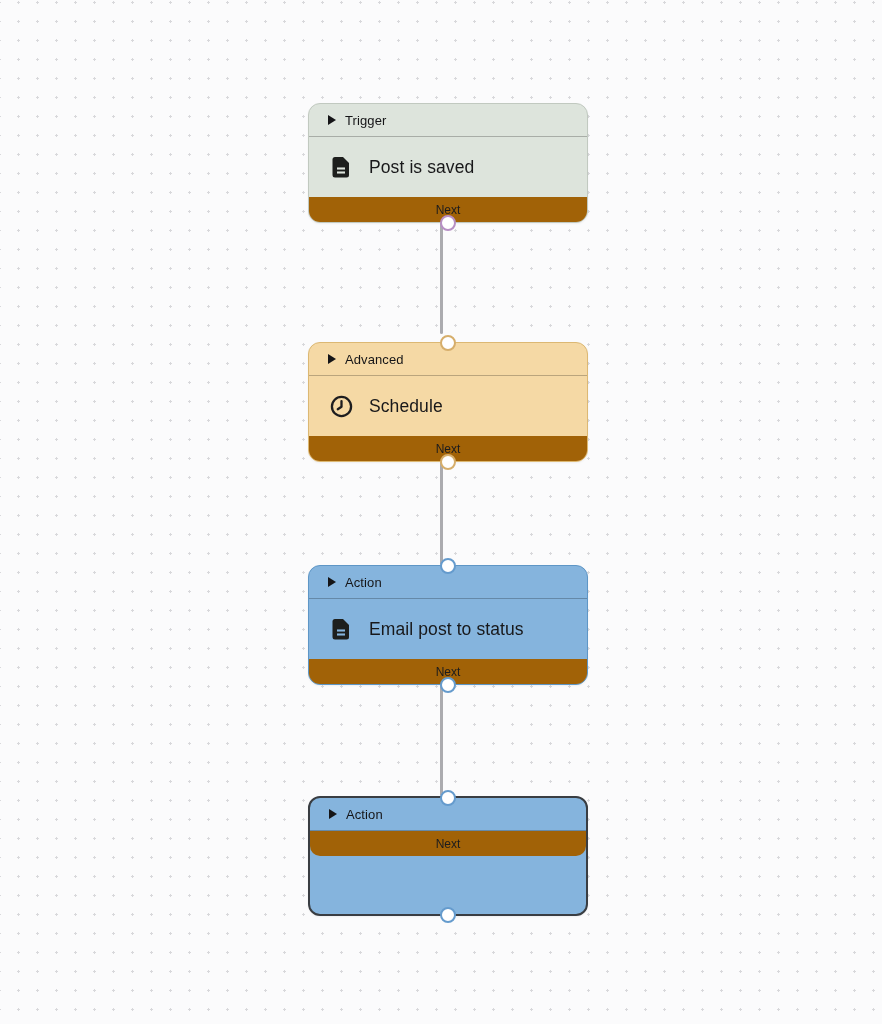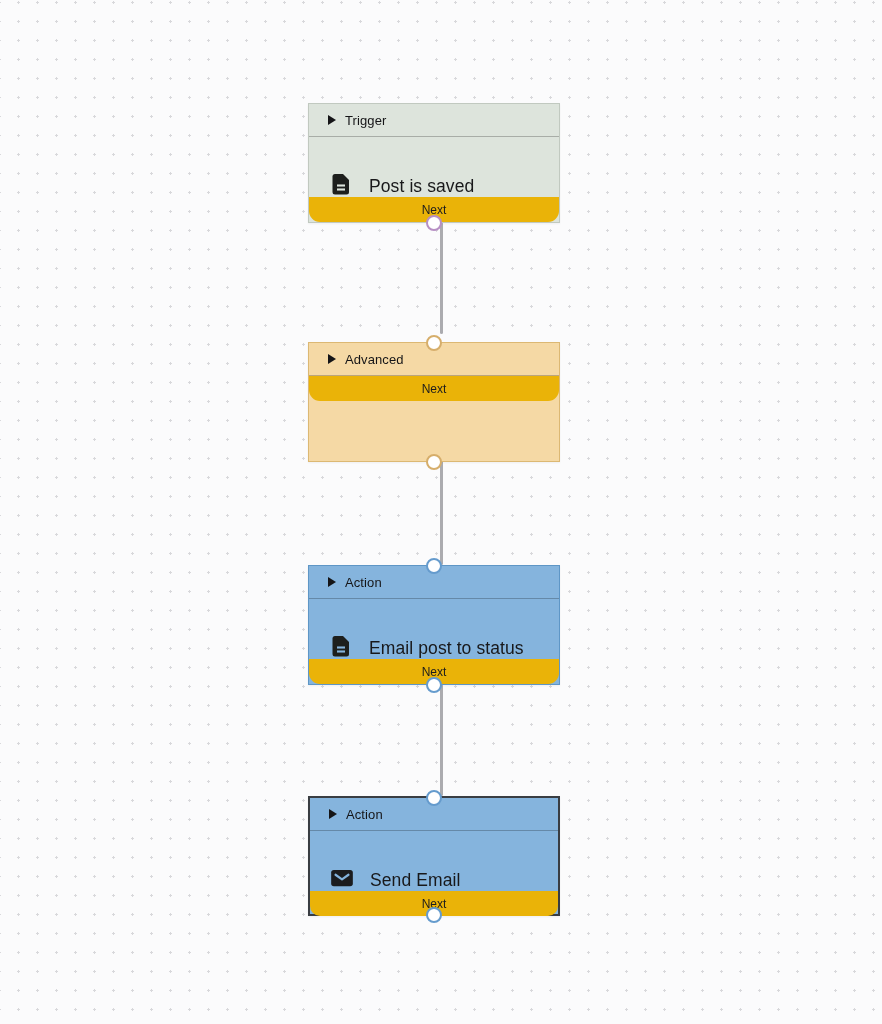--- a/index.html
+++ b/index.html
@@ -15,22 +15,22 @@
     background-size:19px 19px;
     background-position:9px 12px;
   }
   
   .edge{
     position:absolute;width:3px;background:#ababaf;
     left:439.5px;z-index:0;border-radius:2px;
   }
   
   .node{
-    position:absolute;left:308px;width:252px;height:120px;
-    border-radius:0;
+    position:absolute;left:308px;width:280px;height:120px;
+    border-radius:12px;
     background:var(--fill);
     border:1px solid var(--border);
     box-sizing:border-box;
     z-index:1;
     box-shadow:0 1px 2px rgba(0,0,0,0.05);
   }
   .node.selected{border-width:2px;}
   .node-header{
     height:33px;display:flex;align-items:center;gap:9px;
     padding:0 0 0 19px;
@@ -39,29 +39,29 @@
     font-size:13px;font-weight:500;color:#151517;
     letter-spacing:.1px;
   }
   .tri{
     width:0;height:0;display:inline-block;
     border-left:8px solid #151517;
     border-top:5px solid transparent;
     border-bottom:5px solid transparent;
   }
   .node-body{
-    height:60px;display:flex;align-items:flex-end;gap:15px;
+    height:60px;display:flex;align-items:center;gap:15px;
     padding:0 0 0 19px;box-sizing:border-box;
   }
   .node-body .body-icon{width:26px;height:26px;flex:0 0 auto;display:flex;align-items:center;justify-content:center;}
   .node-title{
     font-size:17.5px;font-weight:500;color:#18181a;letter-spacing:.1px;
   }
   .node-footer{
-    height:25px;background:#eab308;
+    height:25px;background:#a16207;
     border-radius:0 0 11px 11px;
     display:flex;align-items:center;justify-content:center;
     font-size:12px;font-weight:500;color:#1c1c1e;
   }
   .node.selected .node-footer{border-radius:0 0 10px 10px;}
   
   .handle{
     position:absolute;left:calc(50% - 8px);
     width:16px;height:16px;border-radius:50%;
     background:#ffffff;border:2.5px solid var(--handle);
@@ -97,20 +97,29 @@
     </div>
     <div class="node-footer">Next</div>
     <span class="handle bottom" style="--handle:#b78fc4;"></span>
   </article>
 
   <article class="node" style="top: 342px; --fill: #f5d9a5; --border: #dcb873;">
     <div class="node-header">
       <span class="tri"></span>
       <span>Advanced</span>
     </div>
+    <div class="node-body">
+      <span class="body-icon">
+        <svg width="25" height="25" viewBox="0 0 24 24">
+          <circle cx="12" cy="12" r="9.2" fill="none" stroke="#1d1d1f" stroke-width="2.2"></circle>
+          <polyline points="12,6.8 12,12.2 8.4,14.6" fill="none" stroke="#1d1d1f" stroke-width="2.2" stroke-linecap="round" stroke-linejoin="round"></polyline>
+        </svg>
+      </span>
+      <span class="node-title">Schedule</span>
+    </div>
     <div class="node-footer">Next</div>
     <span class="handle top" style="--handle:#d6ae6b;"></span>
     <span class="handle bottom" style="--handle:#d6ae6b;"></span>
   </article>
 
   <article class="node" style="top: 565px; --fill: #85b4dd; --border: #5e96c6;">
     <div class="node-header">
       <span class="tri"></span>
       <span>Action</span>
     </div>
@@ -127,27 +136,18 @@
     <div class="node-footer">Next</div>
     <span class="handle top" style="--handle:#659bcd;"></span>
     <span class="handle bottom" style="--handle:#659bcd;"></span>
   </article>
 
   <article class="node selected" style="top: 796px; --fill: #85b4dd; --border: #393d42;">
     <div class="node-header">
       <span class="tri"></span>
       <span>Action</span>
     </div>
-    <div class="node-body">
-      <span class="body-icon">
-        <svg width="26" height="26" viewBox="0 0 24 24">
-          <rect x="2" y="4.5" width="20" height="15" rx="2.5" fill="#1b1c1e"></rect>
-          <polyline points="6,9 12,13.2 18,9" fill="none" stroke="#85b4dd" stroke-width="2" stroke-linecap="round" stroke-linejoin="round"></polyline>
-        </svg>
-      </span>
-      <span class="node-title">Send Email</span>
-    </div>
     <div class="node-footer">Next</div>
     <span class="handle top" style="--handle:#659bcd;"></span>
     <span class="handle bottom" style="--handle:#659bcd;"></span>
   </article>
 
 </div>
 
 </body></html>

